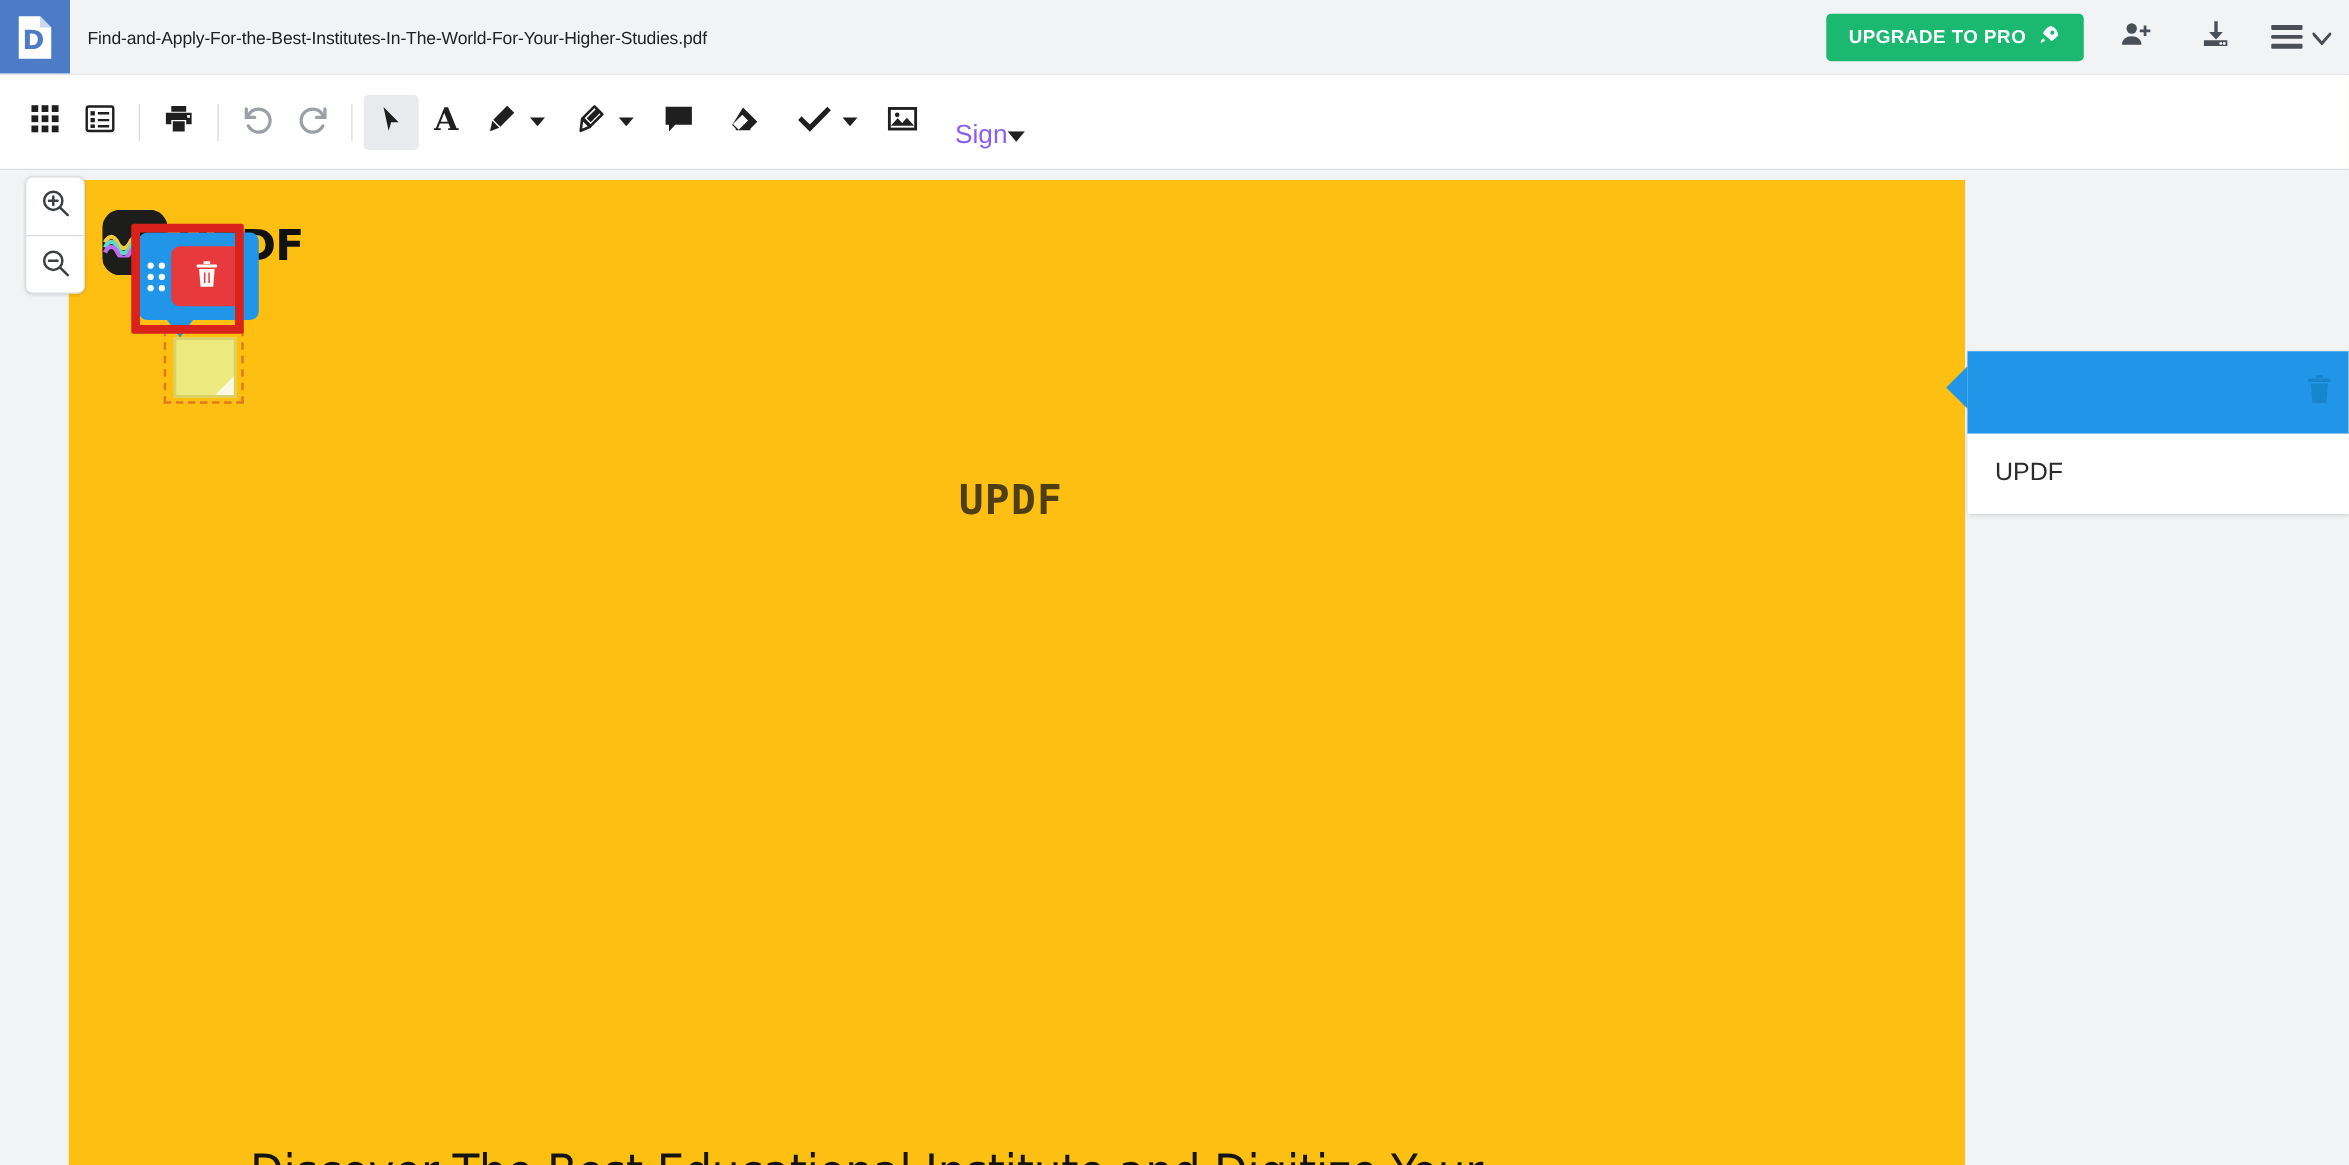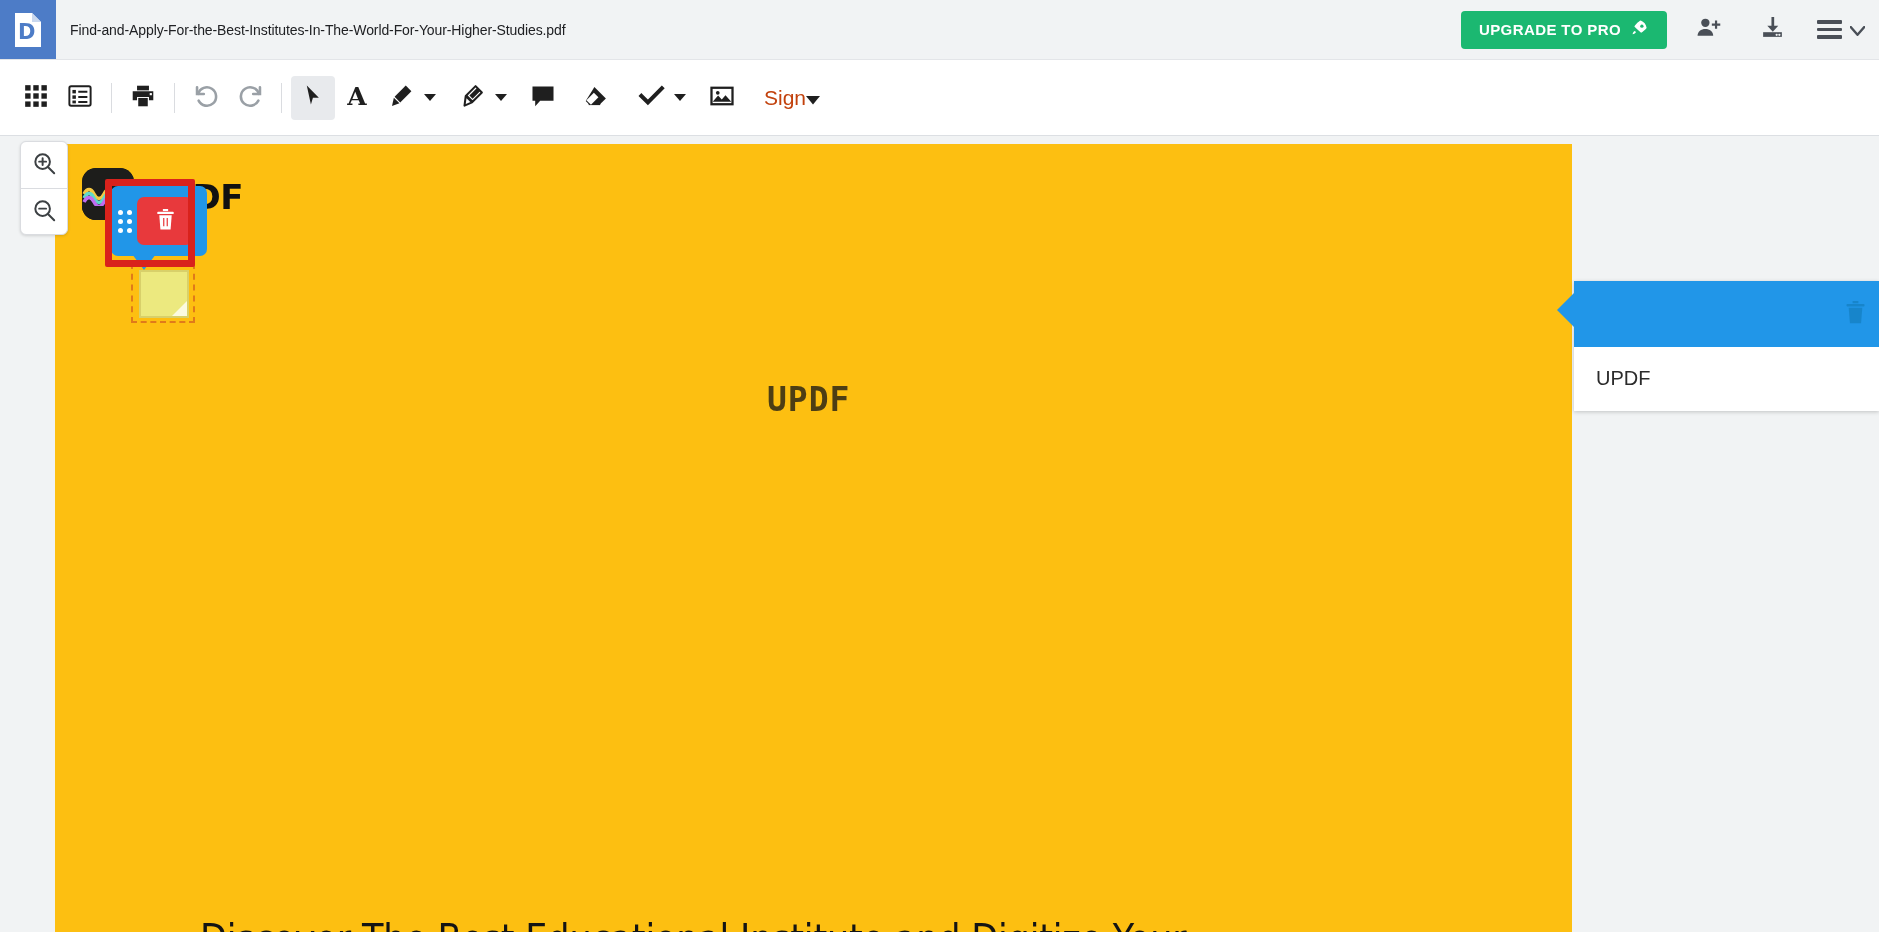--- a/index.html
+++ b/index.html
@@ -90,23 +90,23 @@
   .tb-gap { width: 10px; flex: 0 0 auto; }
   .caret {
     width: 0; height: 0;
     border-left: 6px solid transparent;
     border-right: 6px solid transparent;
     border-top: 7px solid #1f1f1f;
     margin-left: 1px; margin-right: 4px;
     cursor: pointer; flex: 0 0 auto;
   }
   .sign-btn {
-    display: flex; align-items: center; 
+    display: flex; align-items: flex-end; 
     padding: 0 10px; height: 44px; cursor: pointer;
-    font-size: 21px; color: #c2410c;
+    font-size: 21px; color: #8b5cf6;
     margin-left: 10px;
   }
 
   
   .viewer {
     position: absolute; top: 136px; left: 0;
     width: 1879px; height: 796px;
     background: #f1f3f4;
     overflow: hidden;
   }

